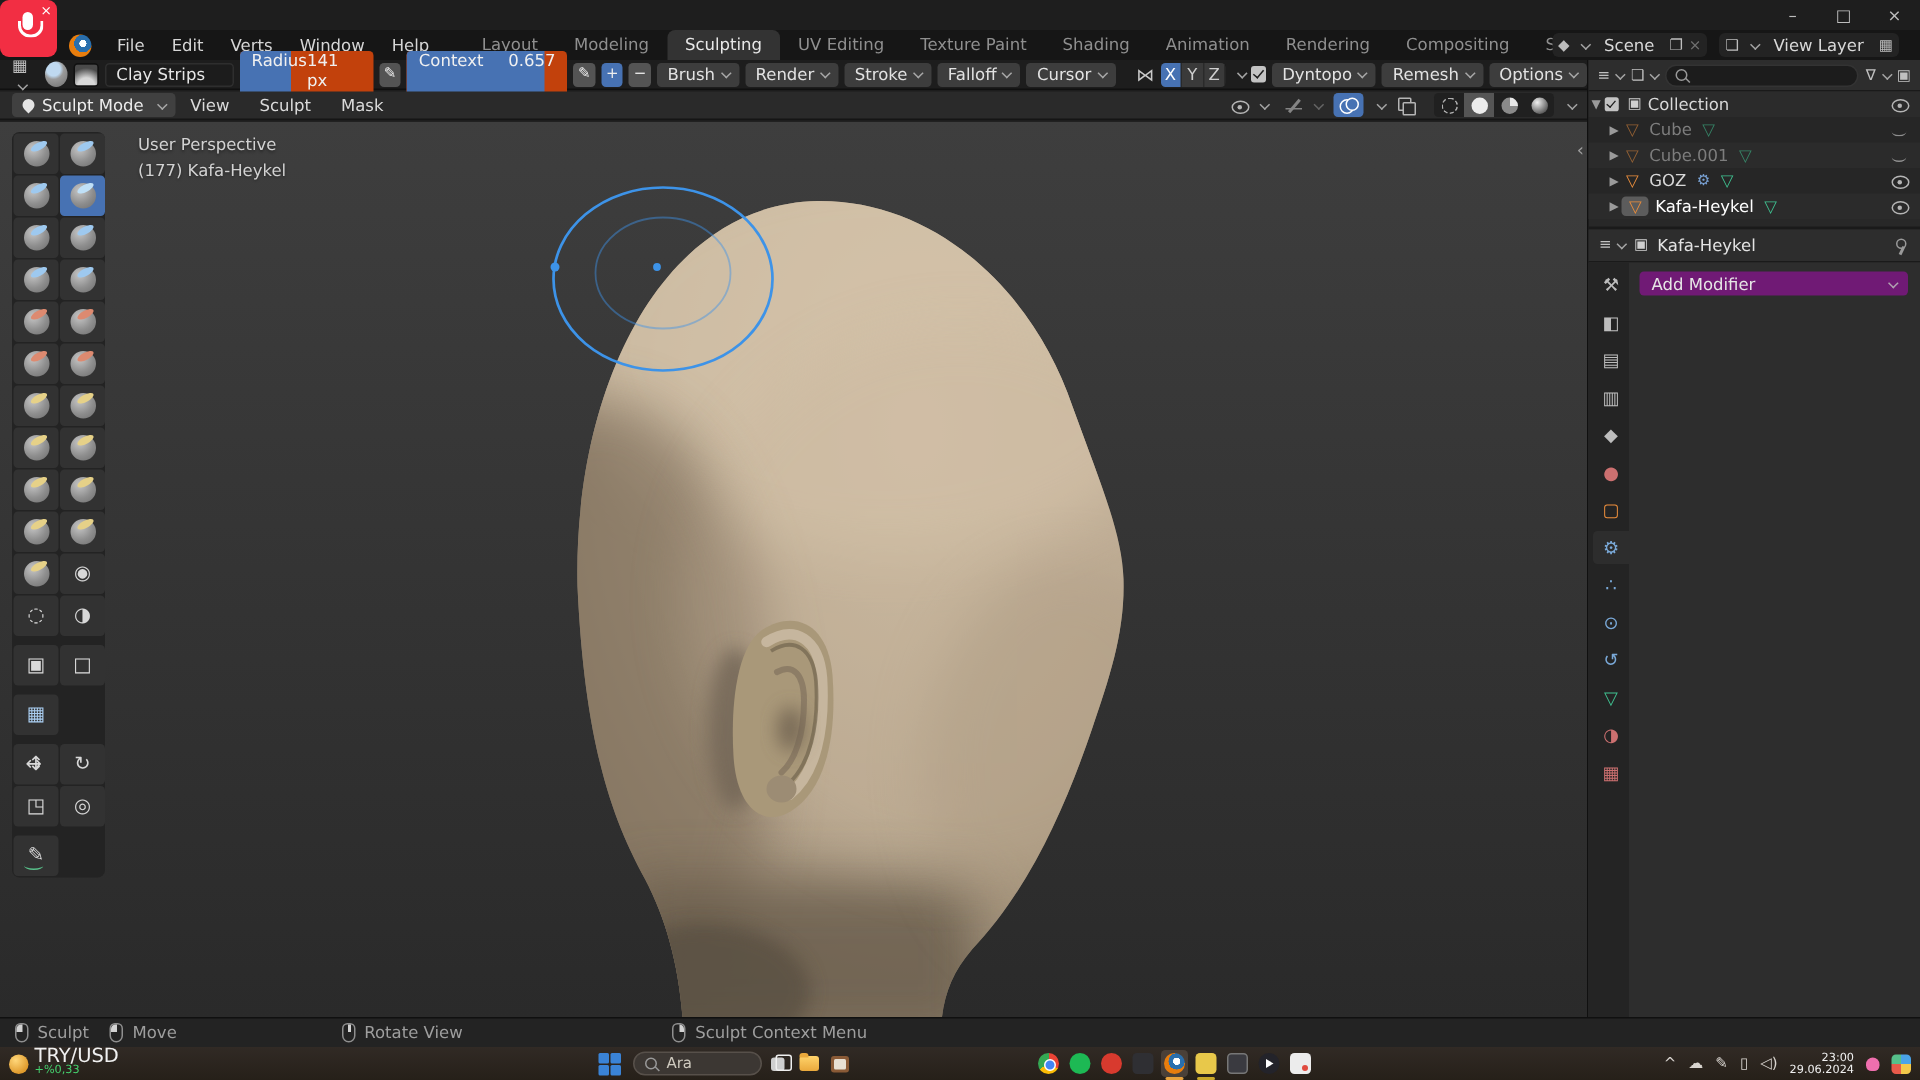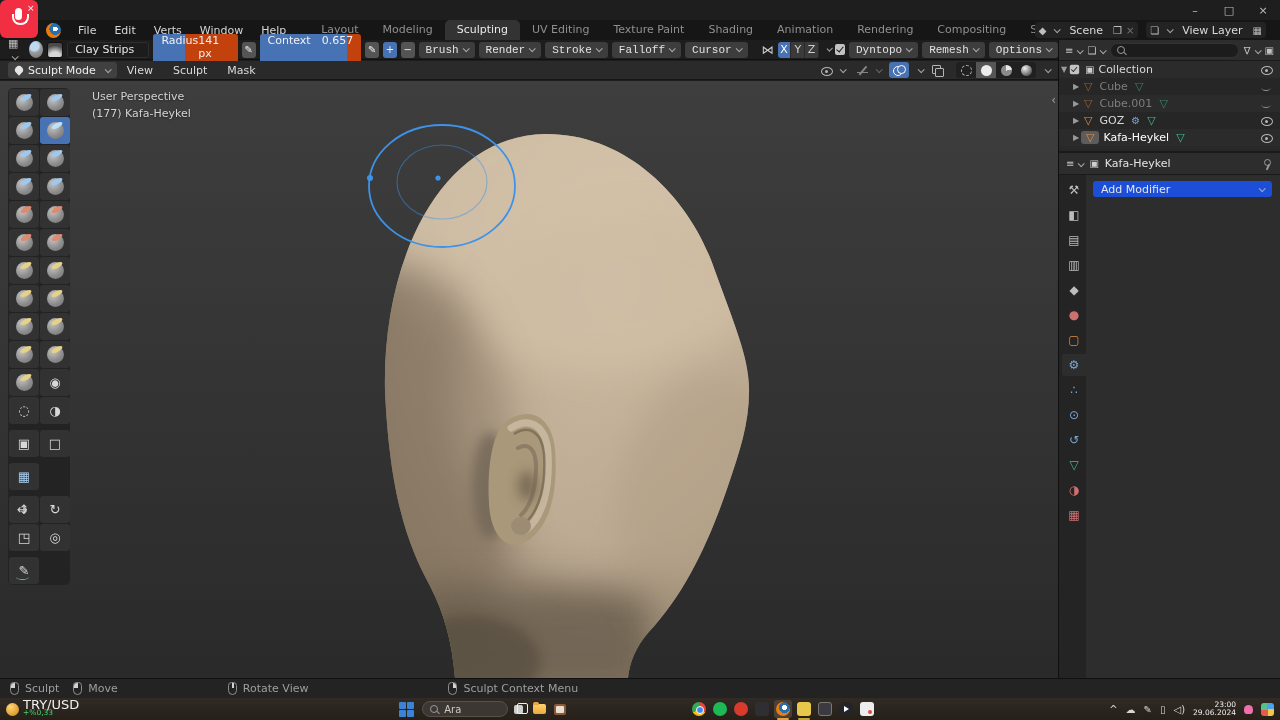--- a/index.html
+++ b/index.html
@@ -38,21 +38,21 @@
   .thumbtile { width:18px; height:16px; background: radial-gradient(circle at 50% 105%, #d8d8d8 0 35%, #4a4a4a 75%); border-radius:3px; border:1px solid #111; }
   .namefield { width:94px; height:16px; background:#1c1c1c; border:1px solid #2e2e2e; border-radius:3px; color:#e6e6e6; display:flex; align-items:center; padding-left:7px; }
   .slider { position:relative; height:32px; background:#c2410c; border-radius:3px; overflow:hidden; display:flex; }
   .slider .fill { position:absolute; left:0; top:0; bottom:0; background:#4772b3; }
   .slider .lab { position:relative; z-index:2; color:#f0f0f0; padding-left:8px; }
   .slider .val { position:relative; z-index:2; color:#f0f0f0; margin-left:auto; padding-right:8px; }
   .sl-radius { width:98px; } .sl-radius .fill { width:38%; }
   .sl-strength { width:118px; } .sl-strength .fill { width:86%; }
   .mini { width:16px; height:16px; background:#545454; border-radius:3px; display:flex; align-items:center; justify-content:center; color:#eee; font-size:10px; }
   .mini.blue { background:#4772b3; }
-  .dd { height:16px; background:#3d3d3d; border-radius:3px; display:flex; align-items:center; padding:0 7px; color:#e2e2e2; white-space:nowrap;font-family:Liberation Mono, monospace; }
+  .dd { height:16px; background:#3d3d3d; border-radius:3px; display:flex; align-items:center; padding:0 7px; color:#e2e2e2; white-space:nowrap; }
   .mirror { color:#c9c9c9; font-size:12px; margin-left:10px; }
   .xyz { display:flex; border-radius:3px; overflow:hidden; }
   .xyz span { width:16px; height:16px; display:flex; align-items:center; justify-content:center; background:#3a3a3a; color:#cfcfcf; border-right:1px solid #2a2a2a; }
   .xyz span.on { background:#4772b3; color:#fff; }
   .chk { width:11px; height:11px; background:#c3c3c3; border-radius:2px; position:relative; display:inline-block; }
   .chk::after { content:""; position:absolute; left:3px; top:1px; width:3px; height:6px; border-right:1.6px solid #1c1c1c; border-bottom:1.6px solid #1c1c1c; transform:rotate(40deg); }
 
   
   .vpheader { position:absolute; left:0; top:61px; width:1058px; height:19px; background:#2a2a2a; display:flex; align-items:center; border-bottom:1px solid #151515; }
   .modepill { display:flex; align-items:center; height:16px; background:#404040; border-radius:3px; margin-left:8px; padding:0 7px; gap:5px; color:#ececec; }
@@ -130,21 +130,21 @@
   .props-header .obj { color:#cfcfcf; font-size:10px; }
   .props-header .crumb { color:#e3e3e3; }
   .pin { width:11px; height:12px; position:relative; margin-left:auto; }
   .pin::before { content:""; position:absolute; width:5px; height:5px; border:1.5px solid #9a9a9a; border-radius:50%; left:2px; top:1px; }
   .pin::after { content:""; position:absolute; width:1.5px; height:6px; background:#9a9a9a; left:5px; top:6px; transform:rotate(25deg); }
   .props-body { position:relative; height:593px; background:#2d2d2d; }
   .props-tabs { position:absolute; left:0; top:0; width:27px; bottom:0; background:#242424; display:flex; flex-direction:column; align-items:stretch; padding-top:4px; gap:3px; }
   .ptab { height:22px; display:flex; align-items:center; justify-content:center; font-size:12px; border-radius:3px 0 0 3px; margin-left:3px; }
   .ptab.sel { background:#2d2d2d; }
   .props-main { position:absolute; left:27px; right:0; top:0; bottom:0; }
-  .addmod { position:absolute; left:7px; top:6px; right:8px; height:16px; background:#1d4ed8; border-radius:3px; display:flex; align-items:center; padding:0 8px; color:#e5e5e5; }
+  .addmod { position:absolute; left:7px; top:6px; right:8px; height:16px; background:#701a75; border-radius:3px; display:flex; align-items:center; padding:0 8px; color:#e5e5e5; }
   .addmod .chev { margin-left:auto; }
 
   
   .statusbar { position:absolute; left:0; top:678px; width:1280px; height:20px; background:#232323; border-top:1px solid #101010; display:flex; align-items:center; color:#9e9e9e; }
   .hint { display:flex; align-items:center; gap:6px; }
   .hint.g1 { margin-left:10px; } .hint.g2 { margin-left:14px; } .hint.g3 { margin-left:110px; } .hint.g4 { margin-left:140px; }
   .mouse { position:relative; width:9px; height:13px; border:1px solid #8f8f8f; border-radius:4px 4px 5px 5px; display:inline-block; flex:none; }
   .lmb::before { content:""; position:absolute; left:0px; top:0px; width:3.5px; height:5px; background:#d2d2d2; border-radius:3px 0 0 0; }
   .mmb::before { content:""; position:absolute; left:3px; top:0px; width:2.5px; height:5px; background:#d2d2d2; }
   .rmb::before { content:""; position:absolute; right:0px; top:0px; width:3.5px; height:5px; background:#d2d2d2; border-radius:0 3px 0 0; }

